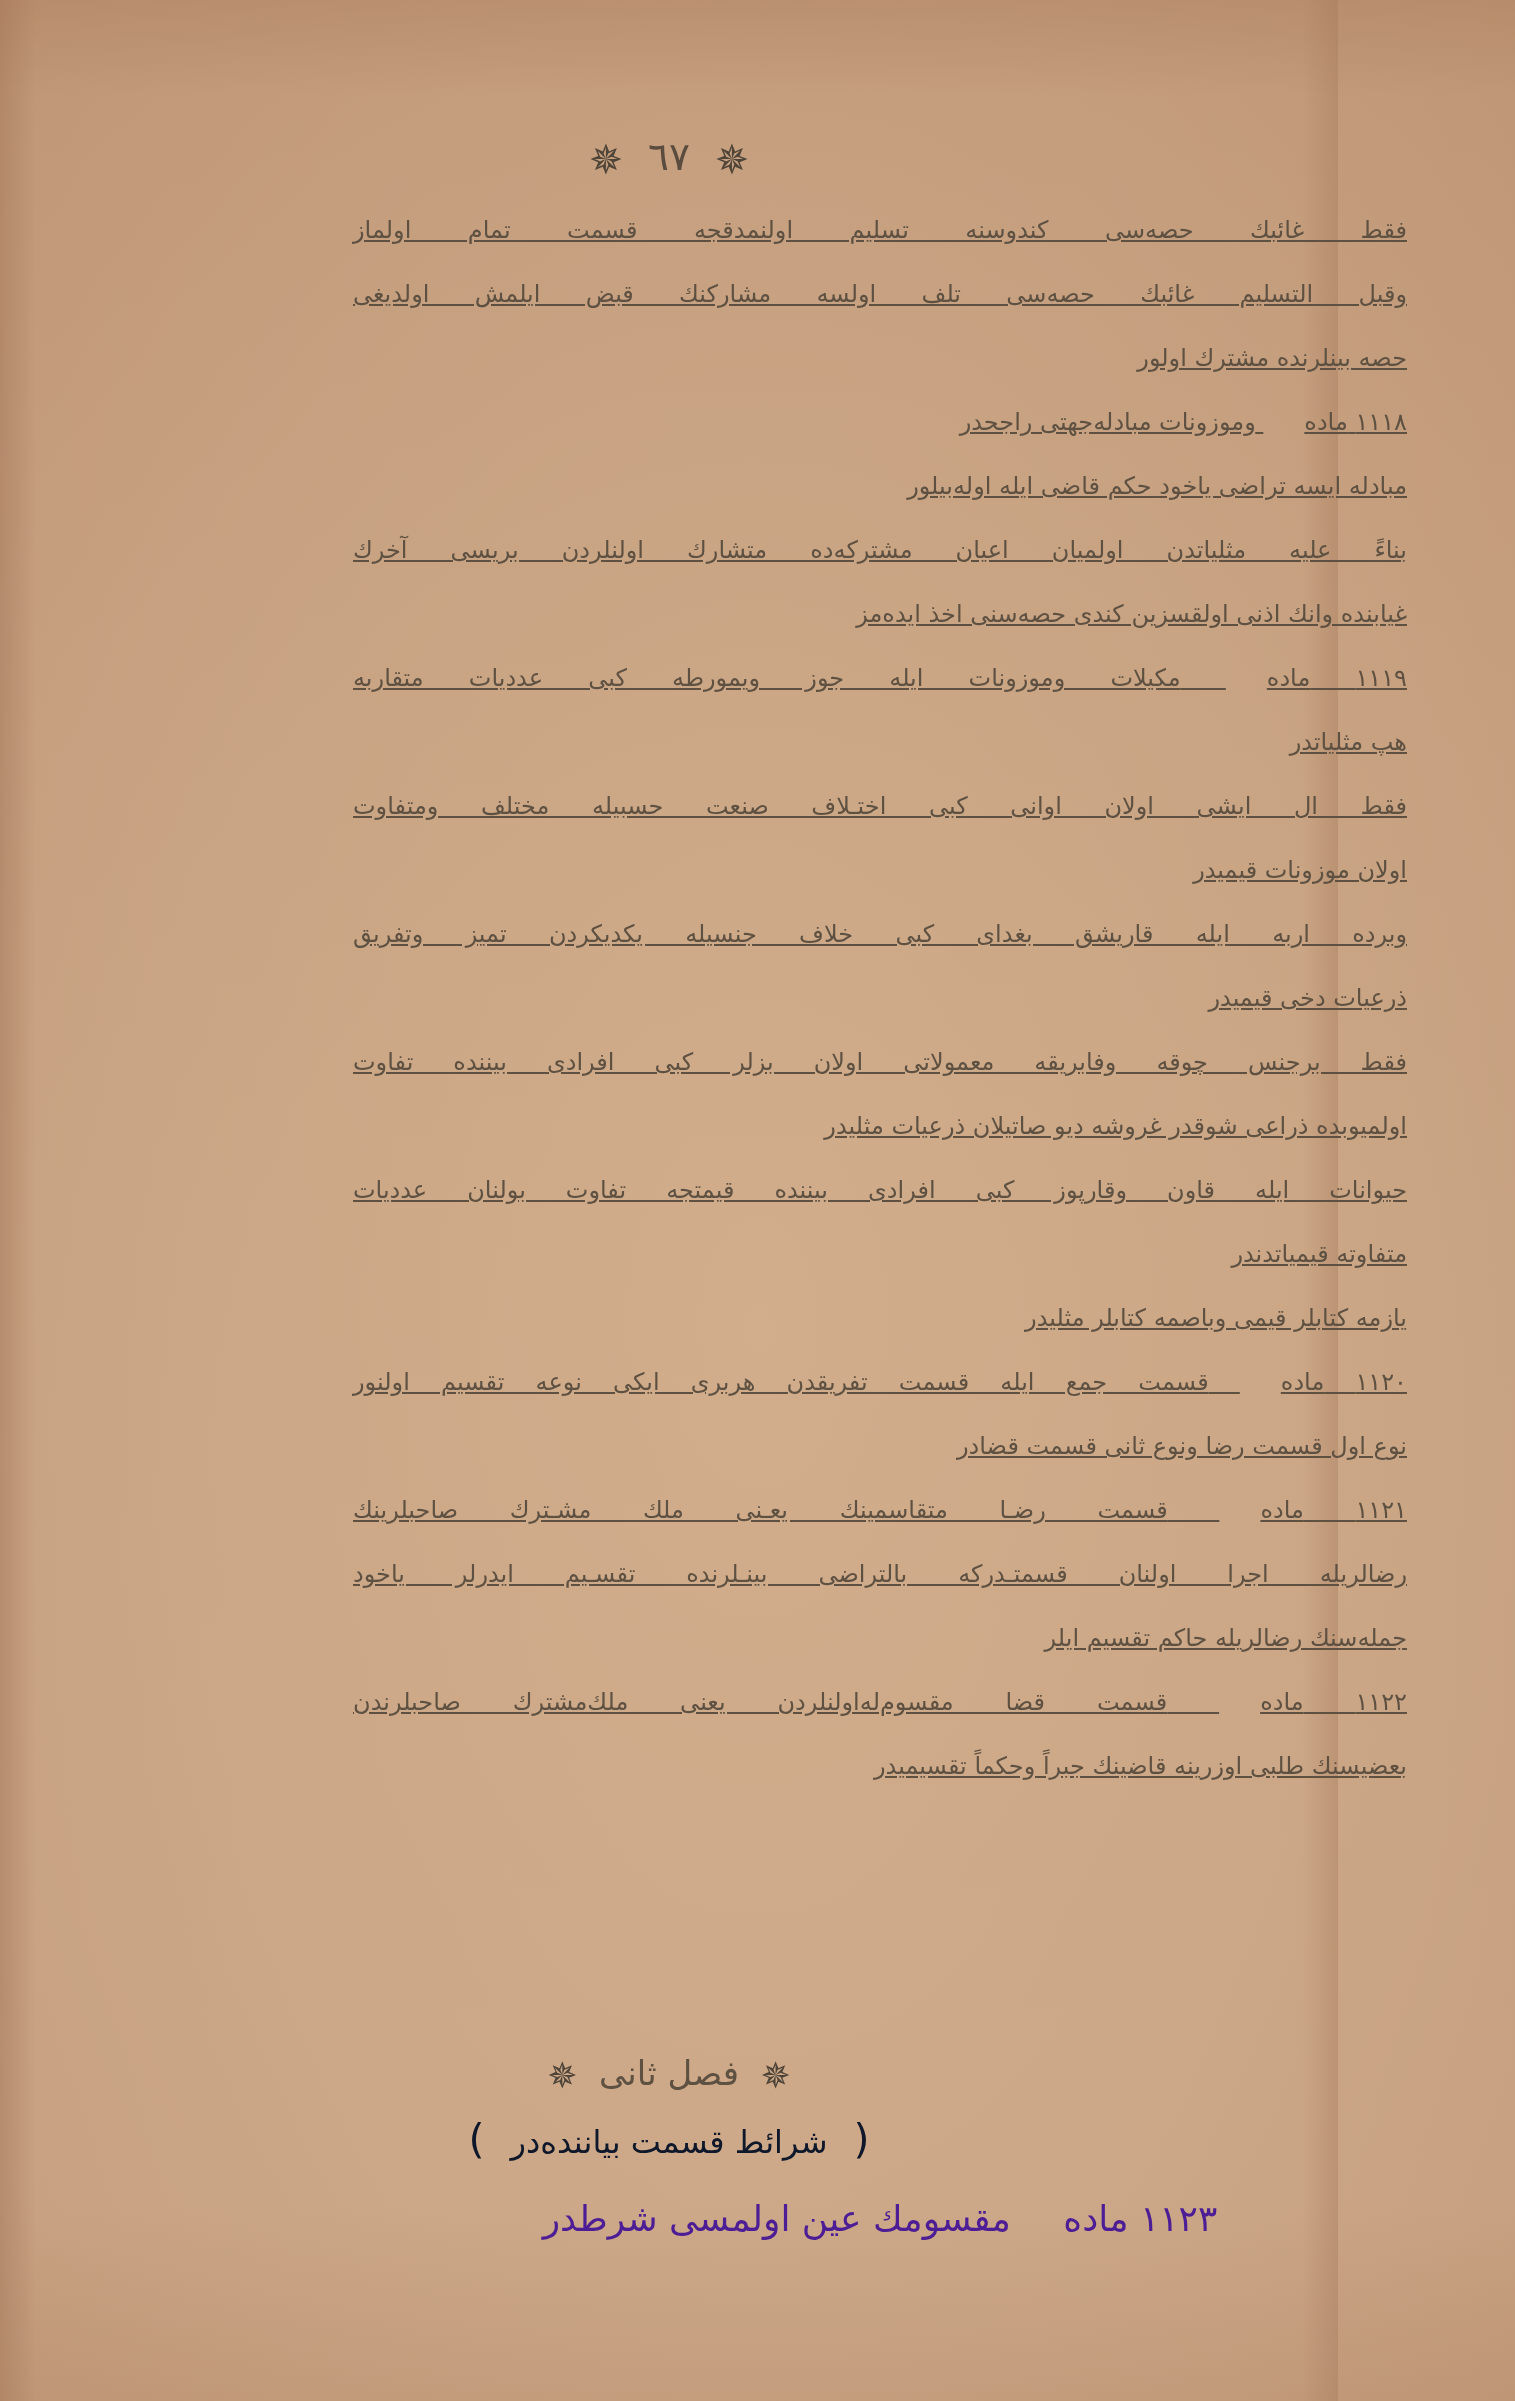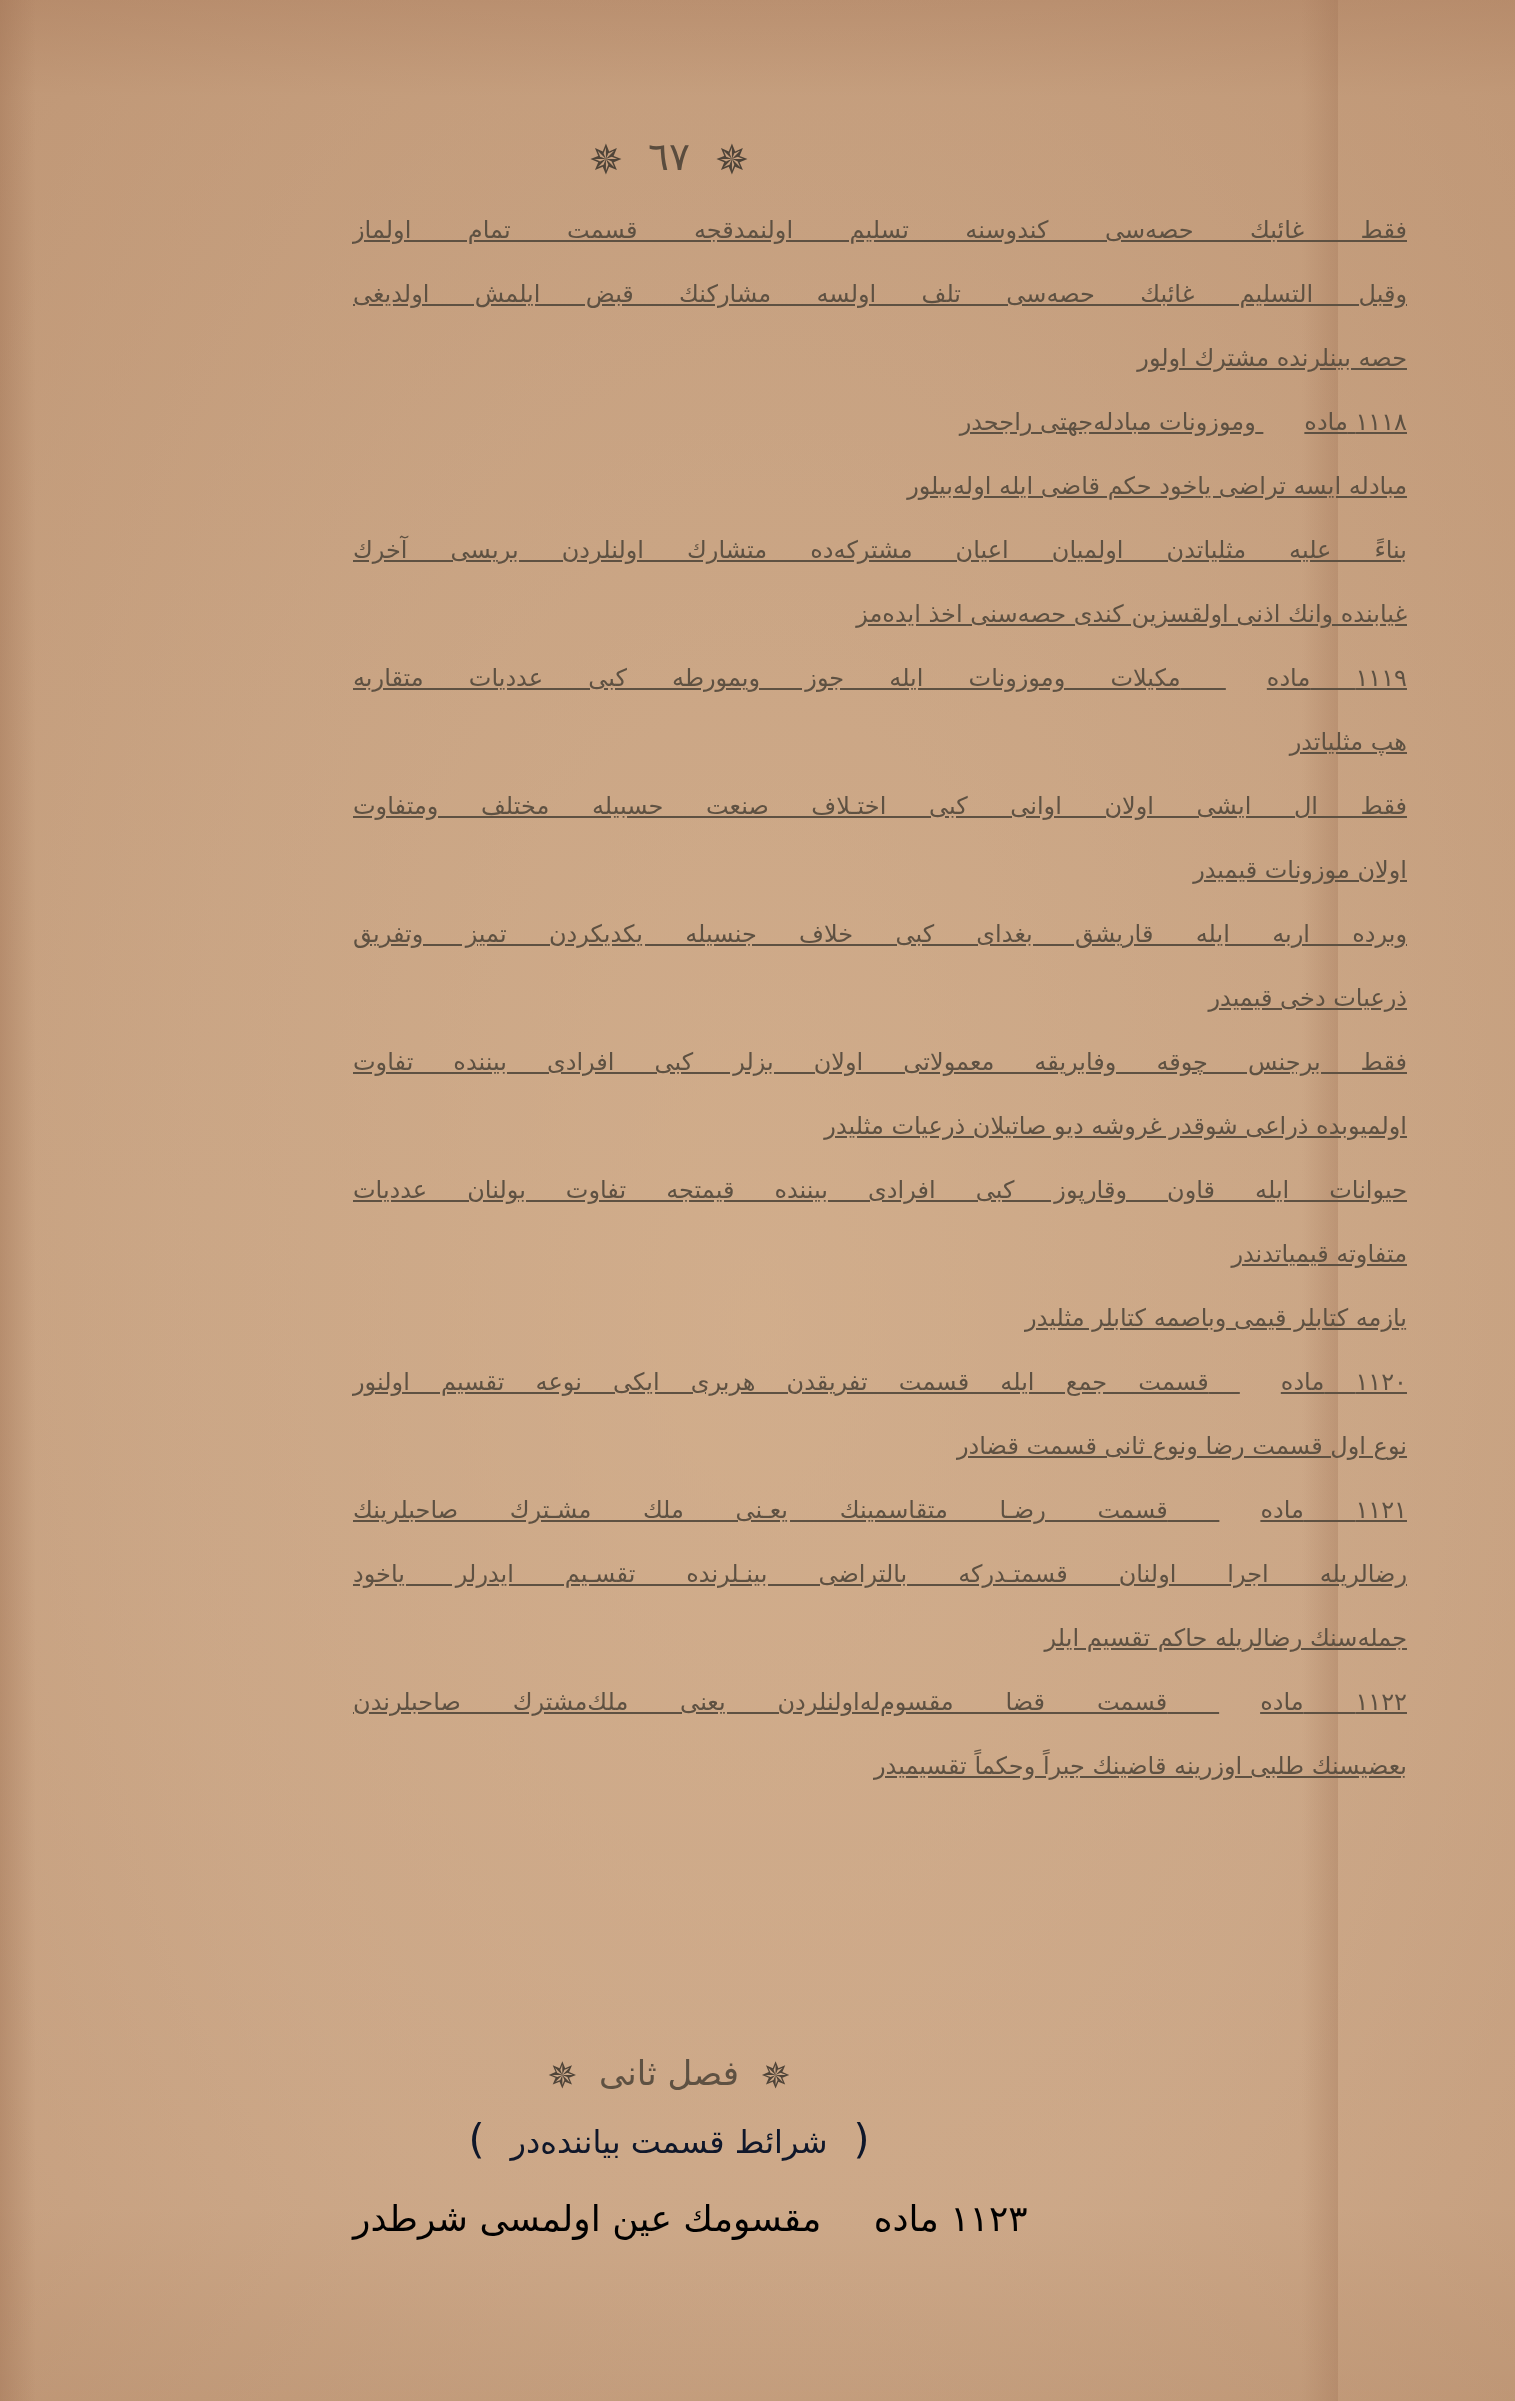--- a/index.html
+++ b/index.html
@@ -112,22 +112,22 @@
     .section-subtitle .paren {
       font-size: 41px;
       margin: 0 16px;
     }
     .last-madde {
       position: absolute;
       top: 2187px;
       left: 353px;
       width: 1054px;
       direction: rtl;
-      text-align: left;
-      color: #000000;
+      text-align: center;
+      color: #4c1d95;
       font-size: 36px;
       line-height: 64px;
       white-space: nowrap;
     }
   </style>
 </head>
 <body>
 
 <div class="page">
   <div class="edge-left"></div>

